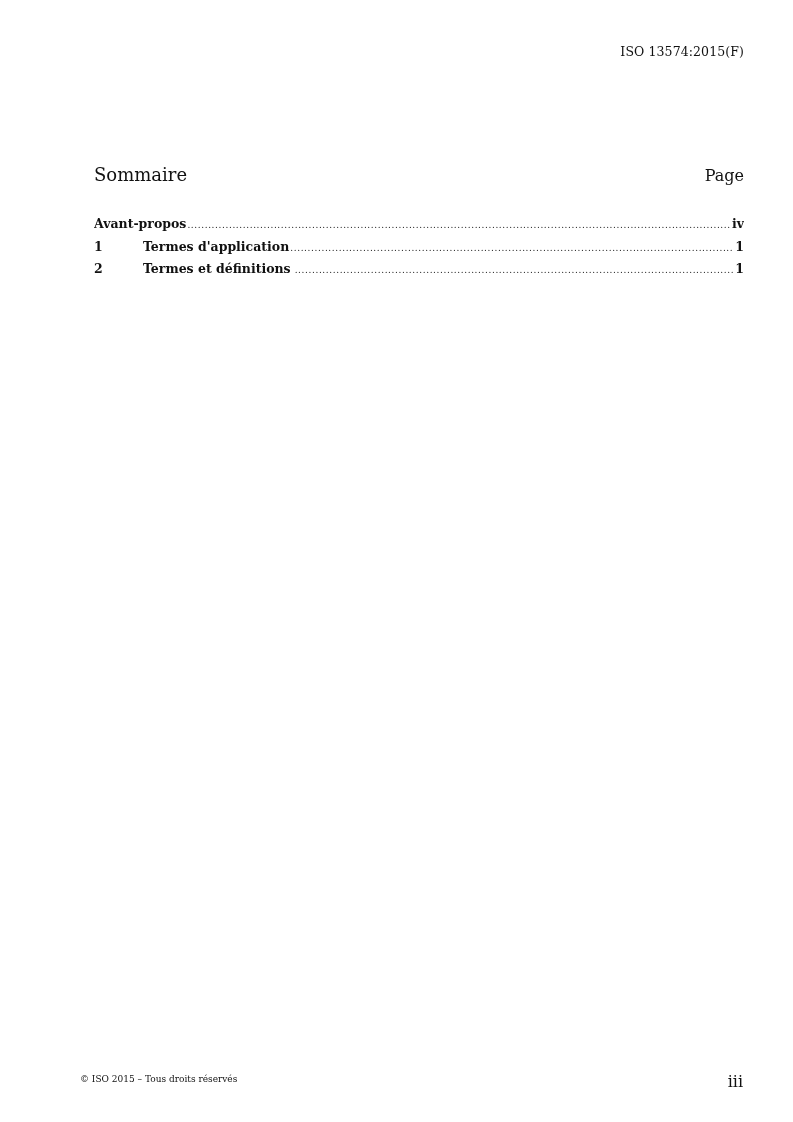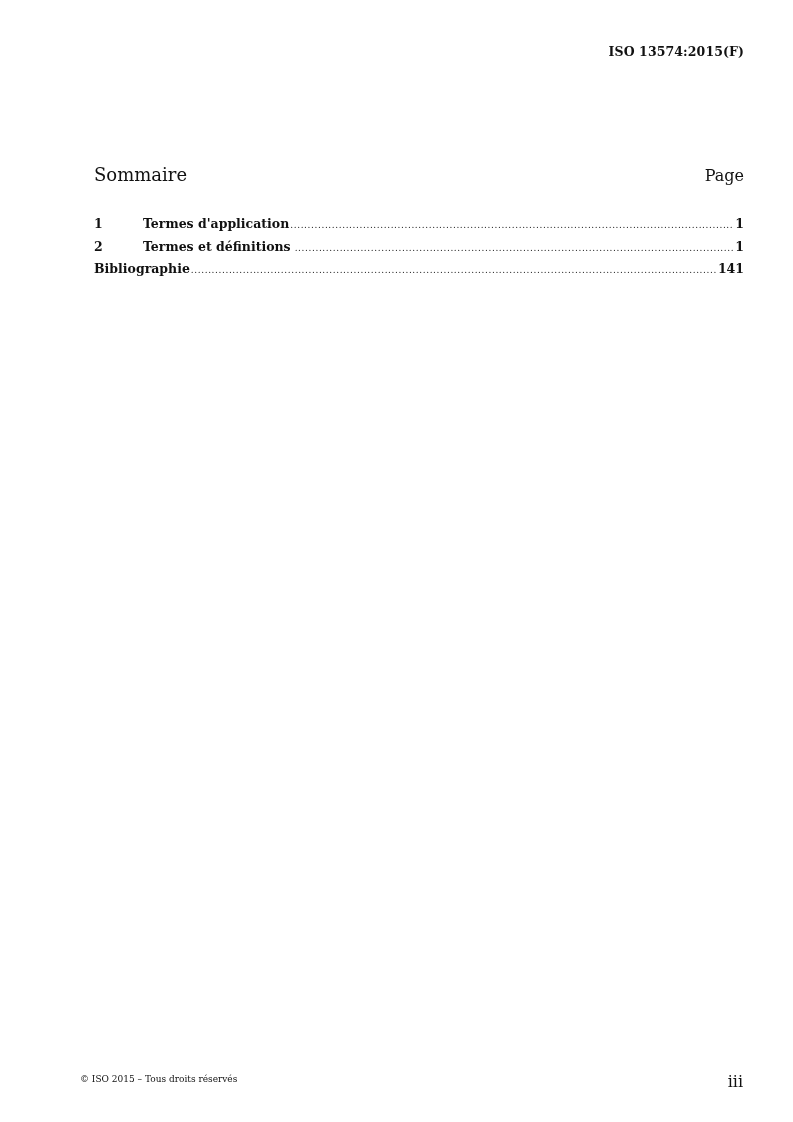--- a/index.html
+++ b/index.html
@@ -13,21 +13,21 @@
       position: relative;
       overflow: hidden;
       font-family: "DejaVu Serif", "Liberation Serif", serif;
       color: #111111;
     }
     .header-ref {
       position: absolute;
       top: 44px;
       right: 49px;
       font-size: 12.5px;
-      font-weight: bold;
+      font-weight: normal;
       letter-spacing: 0.1px;
     }
     .toc-heading-row {
       position: absolute;
       top: 164px;
       left: 94px;
       width: 650px;
       display: flex;
       justify-content: space-between;
       align-items: baseline;
@@ -103,32 +103,32 @@
 
 <div class="header-ref">ISO 13574:2015(F)</div>
 
 <div class="toc-heading-row">
   <span class="toc-title">Sommaire</span>
   <span class="toc-page-label">Page</span>
 </div>
 
 <ul class="toc-list">
   <li class="toc-entry">
+    <span class="toc-label">Avant-propos</span>
+    <span class="toc-leader"></span>
+    <span class="toc-pagenum">iv</span>
+  </li>
+  <li class="toc-entry">
     <span class="toc-num">1</span>
     <span class="toc-label">Termes d'application</span>
     <span class="toc-leader"></span>
     <span class="toc-pagenum">1</span>
   </li>
   <li class="toc-entry">
     <span class="toc-num">2</span>
     <span class="toc-label">Termes et définitions</span>
     <span class="toc-leader" style="margin-left:4px"></span>
     <span class="toc-pagenum">1</span>
   </li>
-  <li class="toc-entry">
-    <span class="toc-label">Bibliographie</span>
-    <span class="toc-leader"></span>
-    <span class="toc-pagenum">141</span>
-  </li>
 </ul>
 
 <div class="footer-left">© ISO 2015 – Tous droits réservés</div>
 <div class="footer-right">iii</div>
 
 </body></html>

